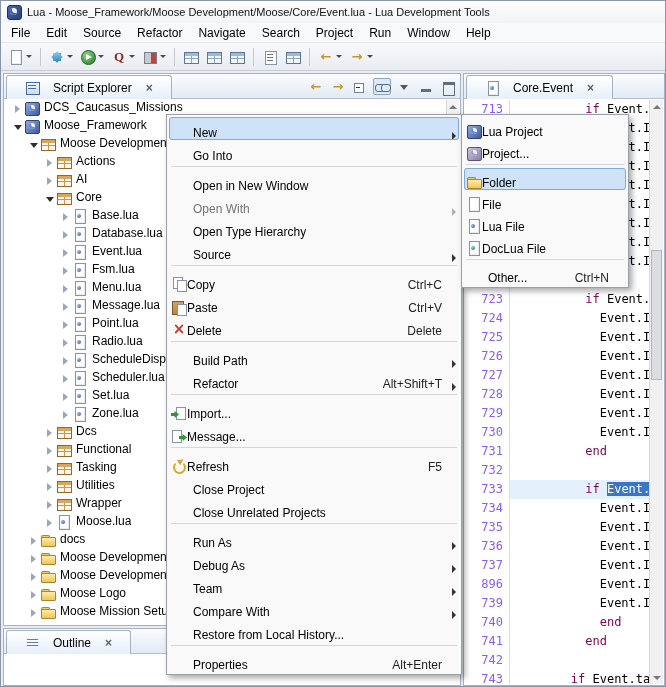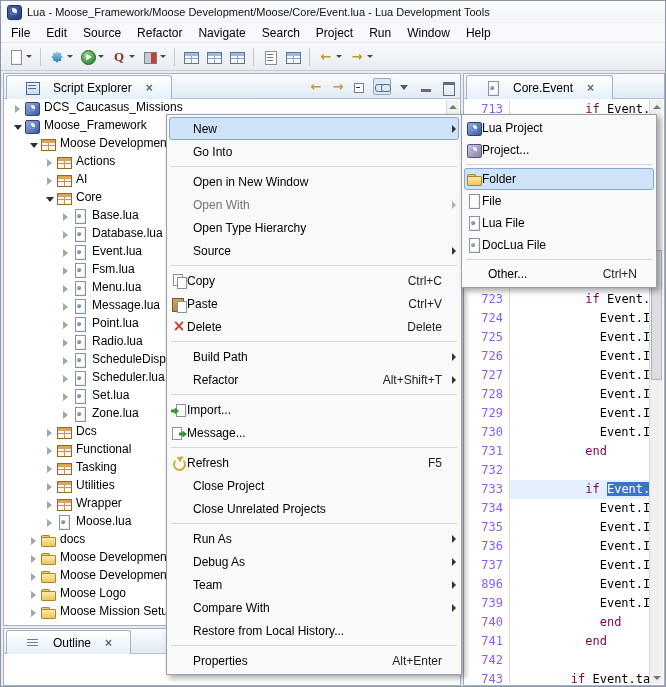--- a/index.html
+++ b/index.html
@@ -43,22 +43,22 @@
 .sel{background:var(--selbg,#3B74C9);color:#FFF}
 .gutterline{position:absolute;left:45px;top:26px;bottom:1px;width:1px;background:#DEDEDE}
 .escroll{position:absolute;right:1px;top:26px;bottom:1px;width:14px;background:#F1F1F1;border-left:1px solid #D8D8D8}
 .sbtn{position:absolute;left:0;right:0;height:13px;display:flex;align-items:center;justify-content:center}
 .sbtn.up{top:0}.sbtn.down{bottom:0}
 .sbtn.up::before{content:"";border-bottom:4px solid #777;border-left:4px solid transparent;border-right:4px solid transparent}
 .sbtn.down::before{content:"";border-top:4px solid #777;border-left:4px solid transparent;border-right:4px solid transparent}
 .ethumb{position:absolute;left:1px;right:1px;top:150px;height:130px;background:#DADDE1;border:1px solid #AFB6BF}
 .menu{position:absolute;background:#F9F9F9;border:1px solid #9AA0A8;box-shadow:3px 3px 6px rgba(0,0,0,.35);padding:2px;z-index:10}
 #ctxmenu{left:165px;top:113px;width:296px}
-#newmenu{left:460px;top:113px;width:196px;z-index:11}
-.mi{height:23px;display:flex;align-items:center;padding:0 3px 0 2px;border-radius:3px}
+#newmenu{left:460px;top:113px;width:168px;z-index:11}
+.mi{height:23px;display:flex;align-items:flex-end;padding:0 3px 0 2px;border-radius:3px}
 #newmenu .mi{height:22px}
 .mi.hl{background:var(--mhl,#CEE3F8);outline:1px solid #83AAD7;outline-offset:-1px}
 .mi.dis{color:#737373}
 .mico{width:22px;flex:0 0 22px;display:flex;justify-content:center}
 .mlabel{white-space:nowrap}
 .msc{margin-left:auto;padding-right:4px;color:#222;white-space:nowrap}
 .mi.dis .msc{color:#9AA0A6}
 .marr{width:10px;flex:0 0 10px;display:flex;justify-content:flex-end;align-items:center}
 .marr.has::before{content:"";border-left:4px solid #333;border-top:4px solid transparent;border-bottom:4px solid transparent}
 .mi.dis .marr.has::before{border-left-color:#AAB0B6}

